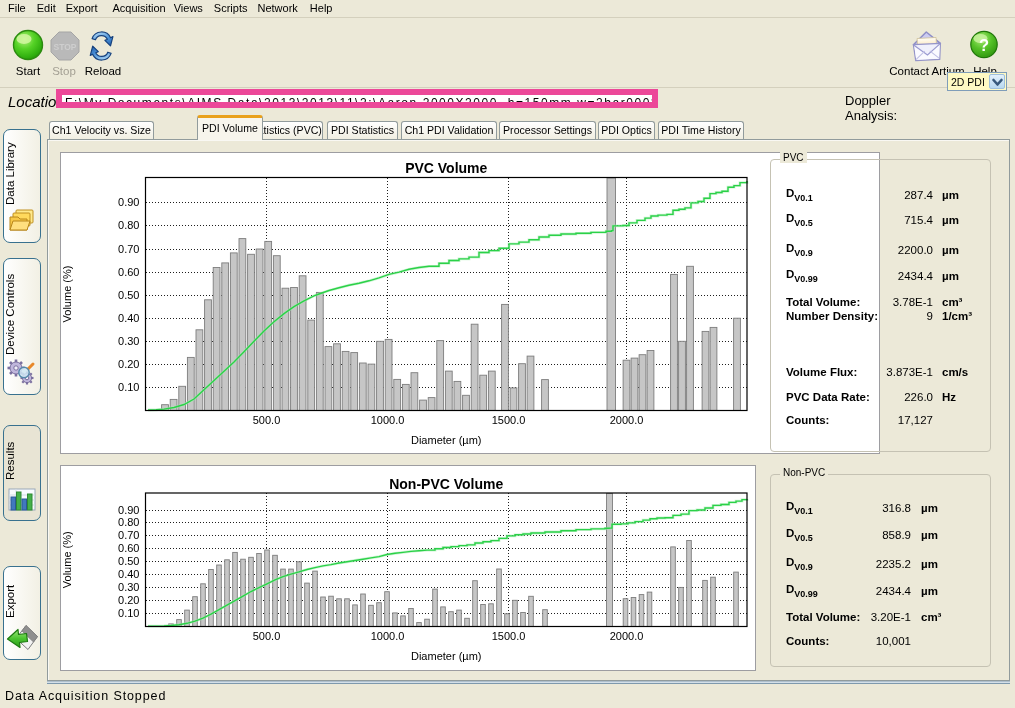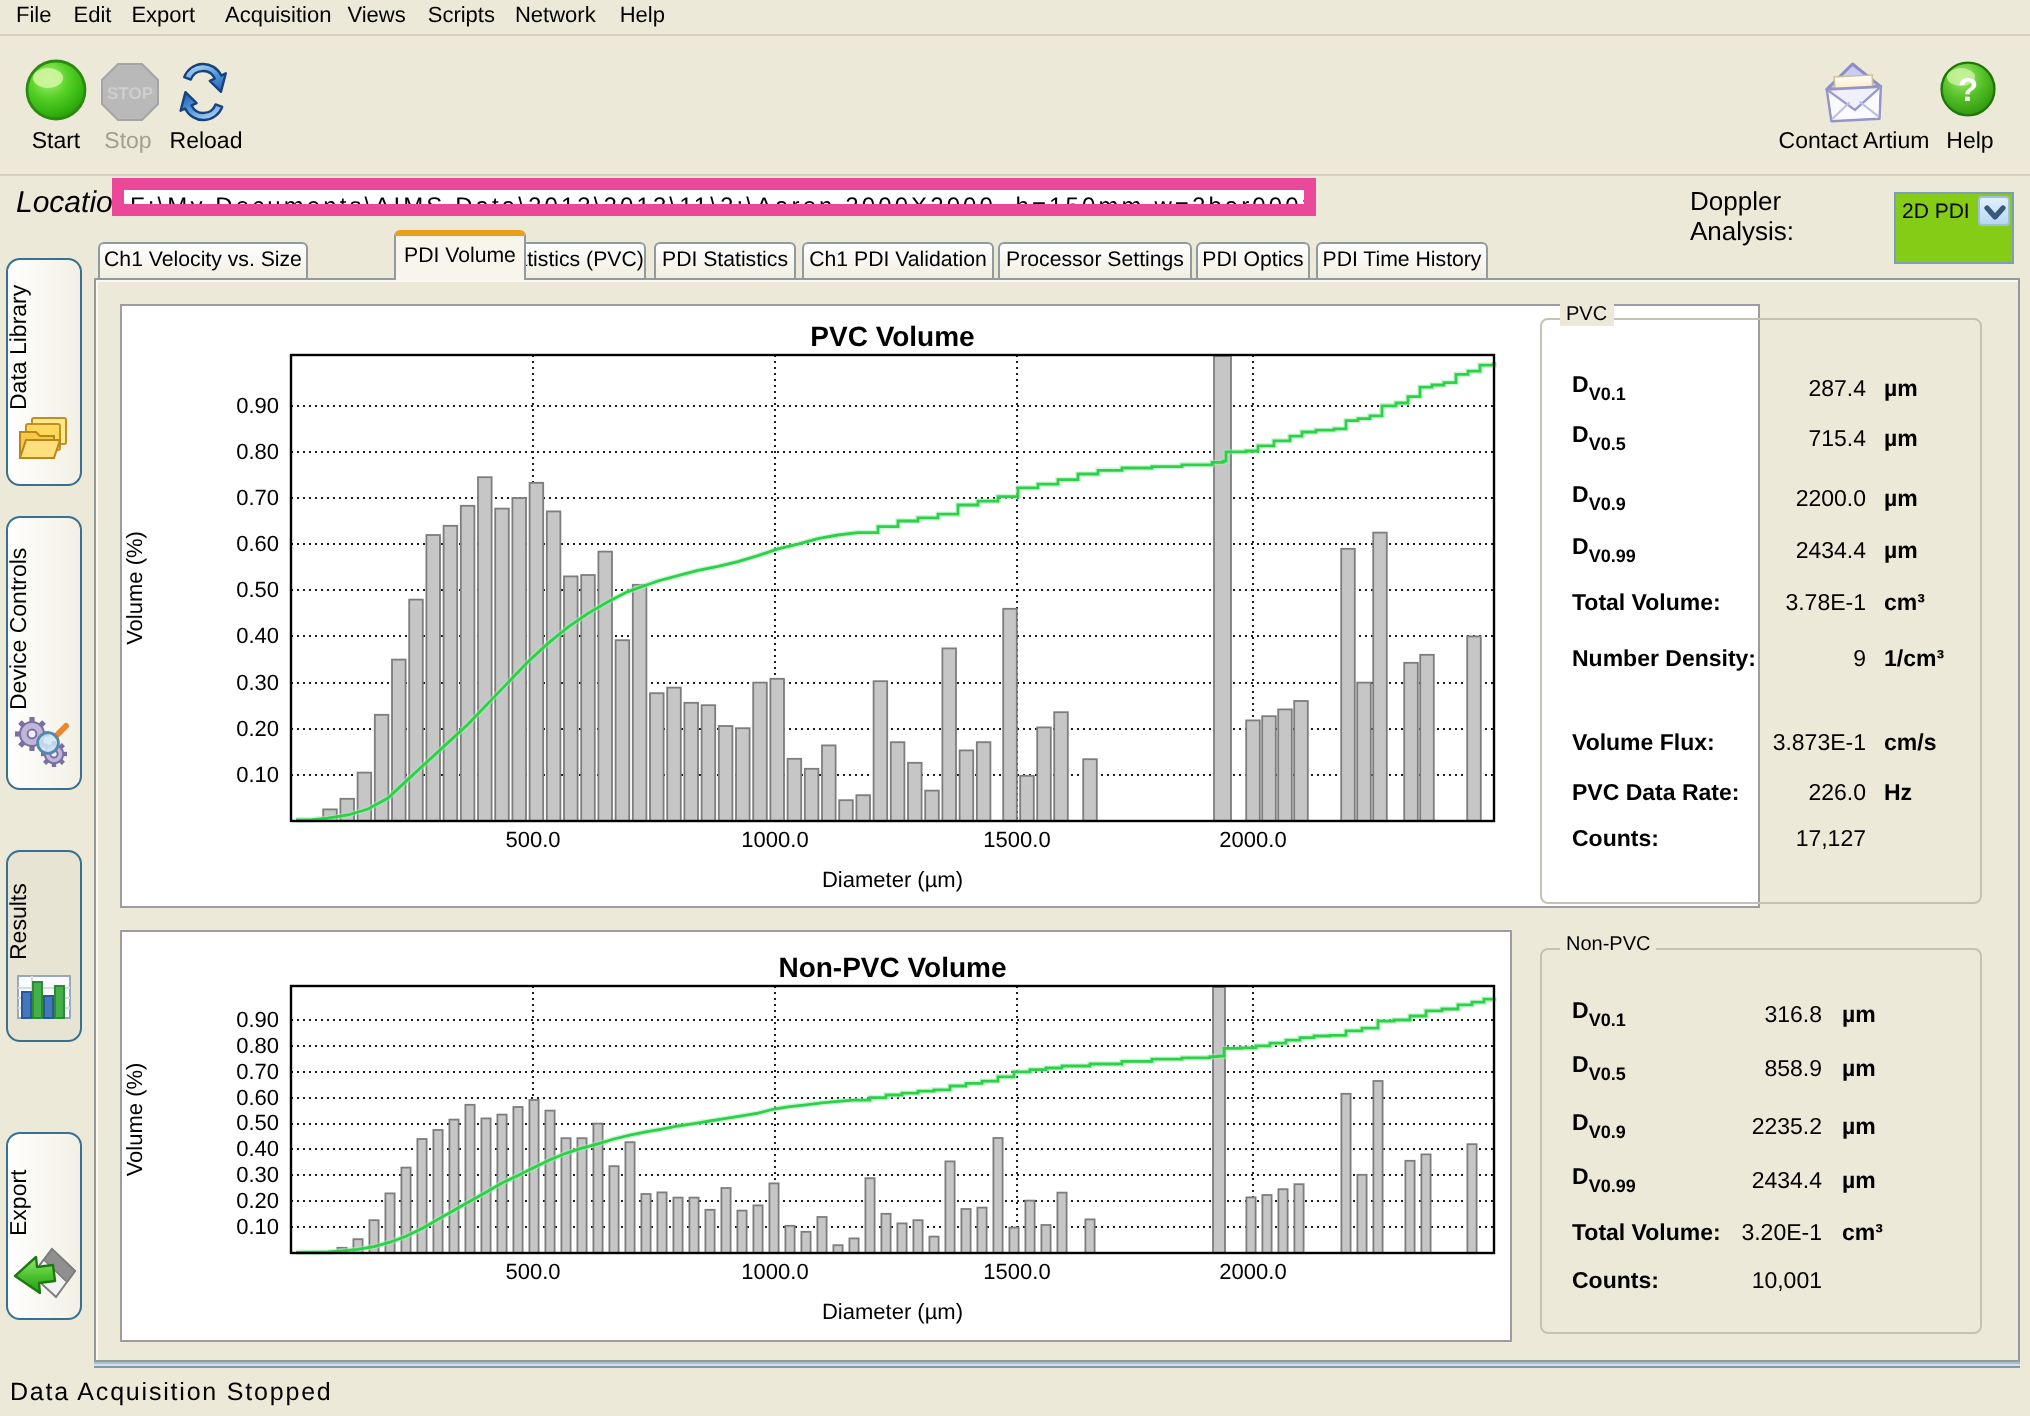--- a/index.html
+++ b/index.html
@@ -5,21 +5,21 @@
 html,body { width:1015px; height:708px; overflow:hidden; }
 body { background:#ece9d8; font-family:"Liberation Sans", sans-serif; font-size:11px; color:#000; position:relative; }
 .menubar { position:absolute; left:0; top:0; width:1015px; height:18px; border-bottom:1px solid #d4d0bd; }
 .menubar span { display:inline-block; padding:2px 5px 0 5px; }
 .toolbtn { position:absolute; text-align:center; }
 .toollbl { position:absolute; top:65px; text-align:center; font-size:11.5px; }
 .tooldiv { position:absolute; left:0; top:87px; width:1015px; height:0; border-top:1px solid #d4d0bd; }
 .loclabel { position:absolute; left:8px; top:93px; font-size:15px;font-style:italic; }
 .locinput { position:absolute; left:56px; top:89px; width:602px; height:19px; background:#fff; border:6px solid #ec4899; font-size:12px; letter-spacing:1.55px; line-height:17px; padding-left:3px; white-space:pre; overflow:hidden; }
 .doplabel { position:absolute; left:845px; top:93px; width:100px; font-size:13px; }
-.dropdown { position:absolute; left:947px; top:96px; width:60px; height:36px; background:#84cc16; border:1px solid #7f9db9; }
+.dropdown { position:absolute; left:947px; top:72px; width:60px; height:19px; background:#fef9c3; border:1px solid #7f9db9; }
 .dropdown .txt { position:absolute; left:3px; top:2.5px; font-size:10.5px; }
 .dropdown .btn { position:absolute; right:1px; top:1px; width:16px; height:15px; background:linear-gradient(#e3f0fb,#b8d8f0); border:1px solid #9ebfdd; border-radius:2px; }
 .ltab { position:absolute; left:3px; width:38px; border:1px solid #38718f; border-radius:7px; background:linear-gradient(90deg,#ffffff,#f2f0e4); }
 .ltab.sel { background:#e8e4d4; }
 .ltxt { position:absolute; top:8px; left:0; width:100%; height:calc(100% - 40px); writing-mode:vertical-rl; transform:rotate(180deg); text-align:center; font-size:11.5px; }
 .licon { position:absolute; bottom:5px; left:50%; transform:translateX(-50%); }
 .pane { position:absolute; left:47px; top:115px; width:963px; height:566px; }
 .panebody { position:absolute; left:0; top:24px; width:963px; height:542px; border:1px solid #919b9c; background:#ece9d8; box-shadow:inset 1px 1px 0 #f9f8f3; }
 .ttab { position:absolute; top:6px; height:18px; background:linear-gradient(#ffffff,#f0eee1); border:1px solid #919b9c; border-bottom:none; border-radius:3px 3px 0 0; text-align:center; font-size:10.6px; line-height:17px; z-index:2; white-space:nowrap; overflow:hidden; }
 .ttab.sel { top:0px; height:25px; background:#f7f5ec; border-top:3px solid #e9a11b; line-height:20px; z-index:3;margin-left:40px; }
@@ -404,21 +404,21 @@
     <div class="srow" style="top:108px">
       <span class="dlab">D<span class="dsub">V0.99</span></span>
       <span class="val" style="left:0;width:147px">2434.4</span>
       <span class="unit" style="left:156px">µm</span>
     </div>
     <div class="srow" style="top:134px">
       <span class="tlab">Total Volume:</span>
       <span class="val" style="left:0;width:147px">3.78E-1</span>
       <span class="unit" style="left:156px">cm³</span>
     </div>
-    <div class="srow" style="top:162px">
+    <div class="srow" style="top:148px">
       <span class="tlab">Number Density:</span>
       <span class="val" style="left:0;width:147px">9</span>
       <span class="unit" style="left:156px">1/cm³</span>
     </div>
     <div class="srow" style="top:204px">
       <span class="tlab">Volume Flux:</span>
       <span class="val" style="left:0;width:147px">3.873E-1</span>
       <span class="unit" style="left:156px">cm/s</span>
     </div>
     <div class="srow" style="top:229px">

